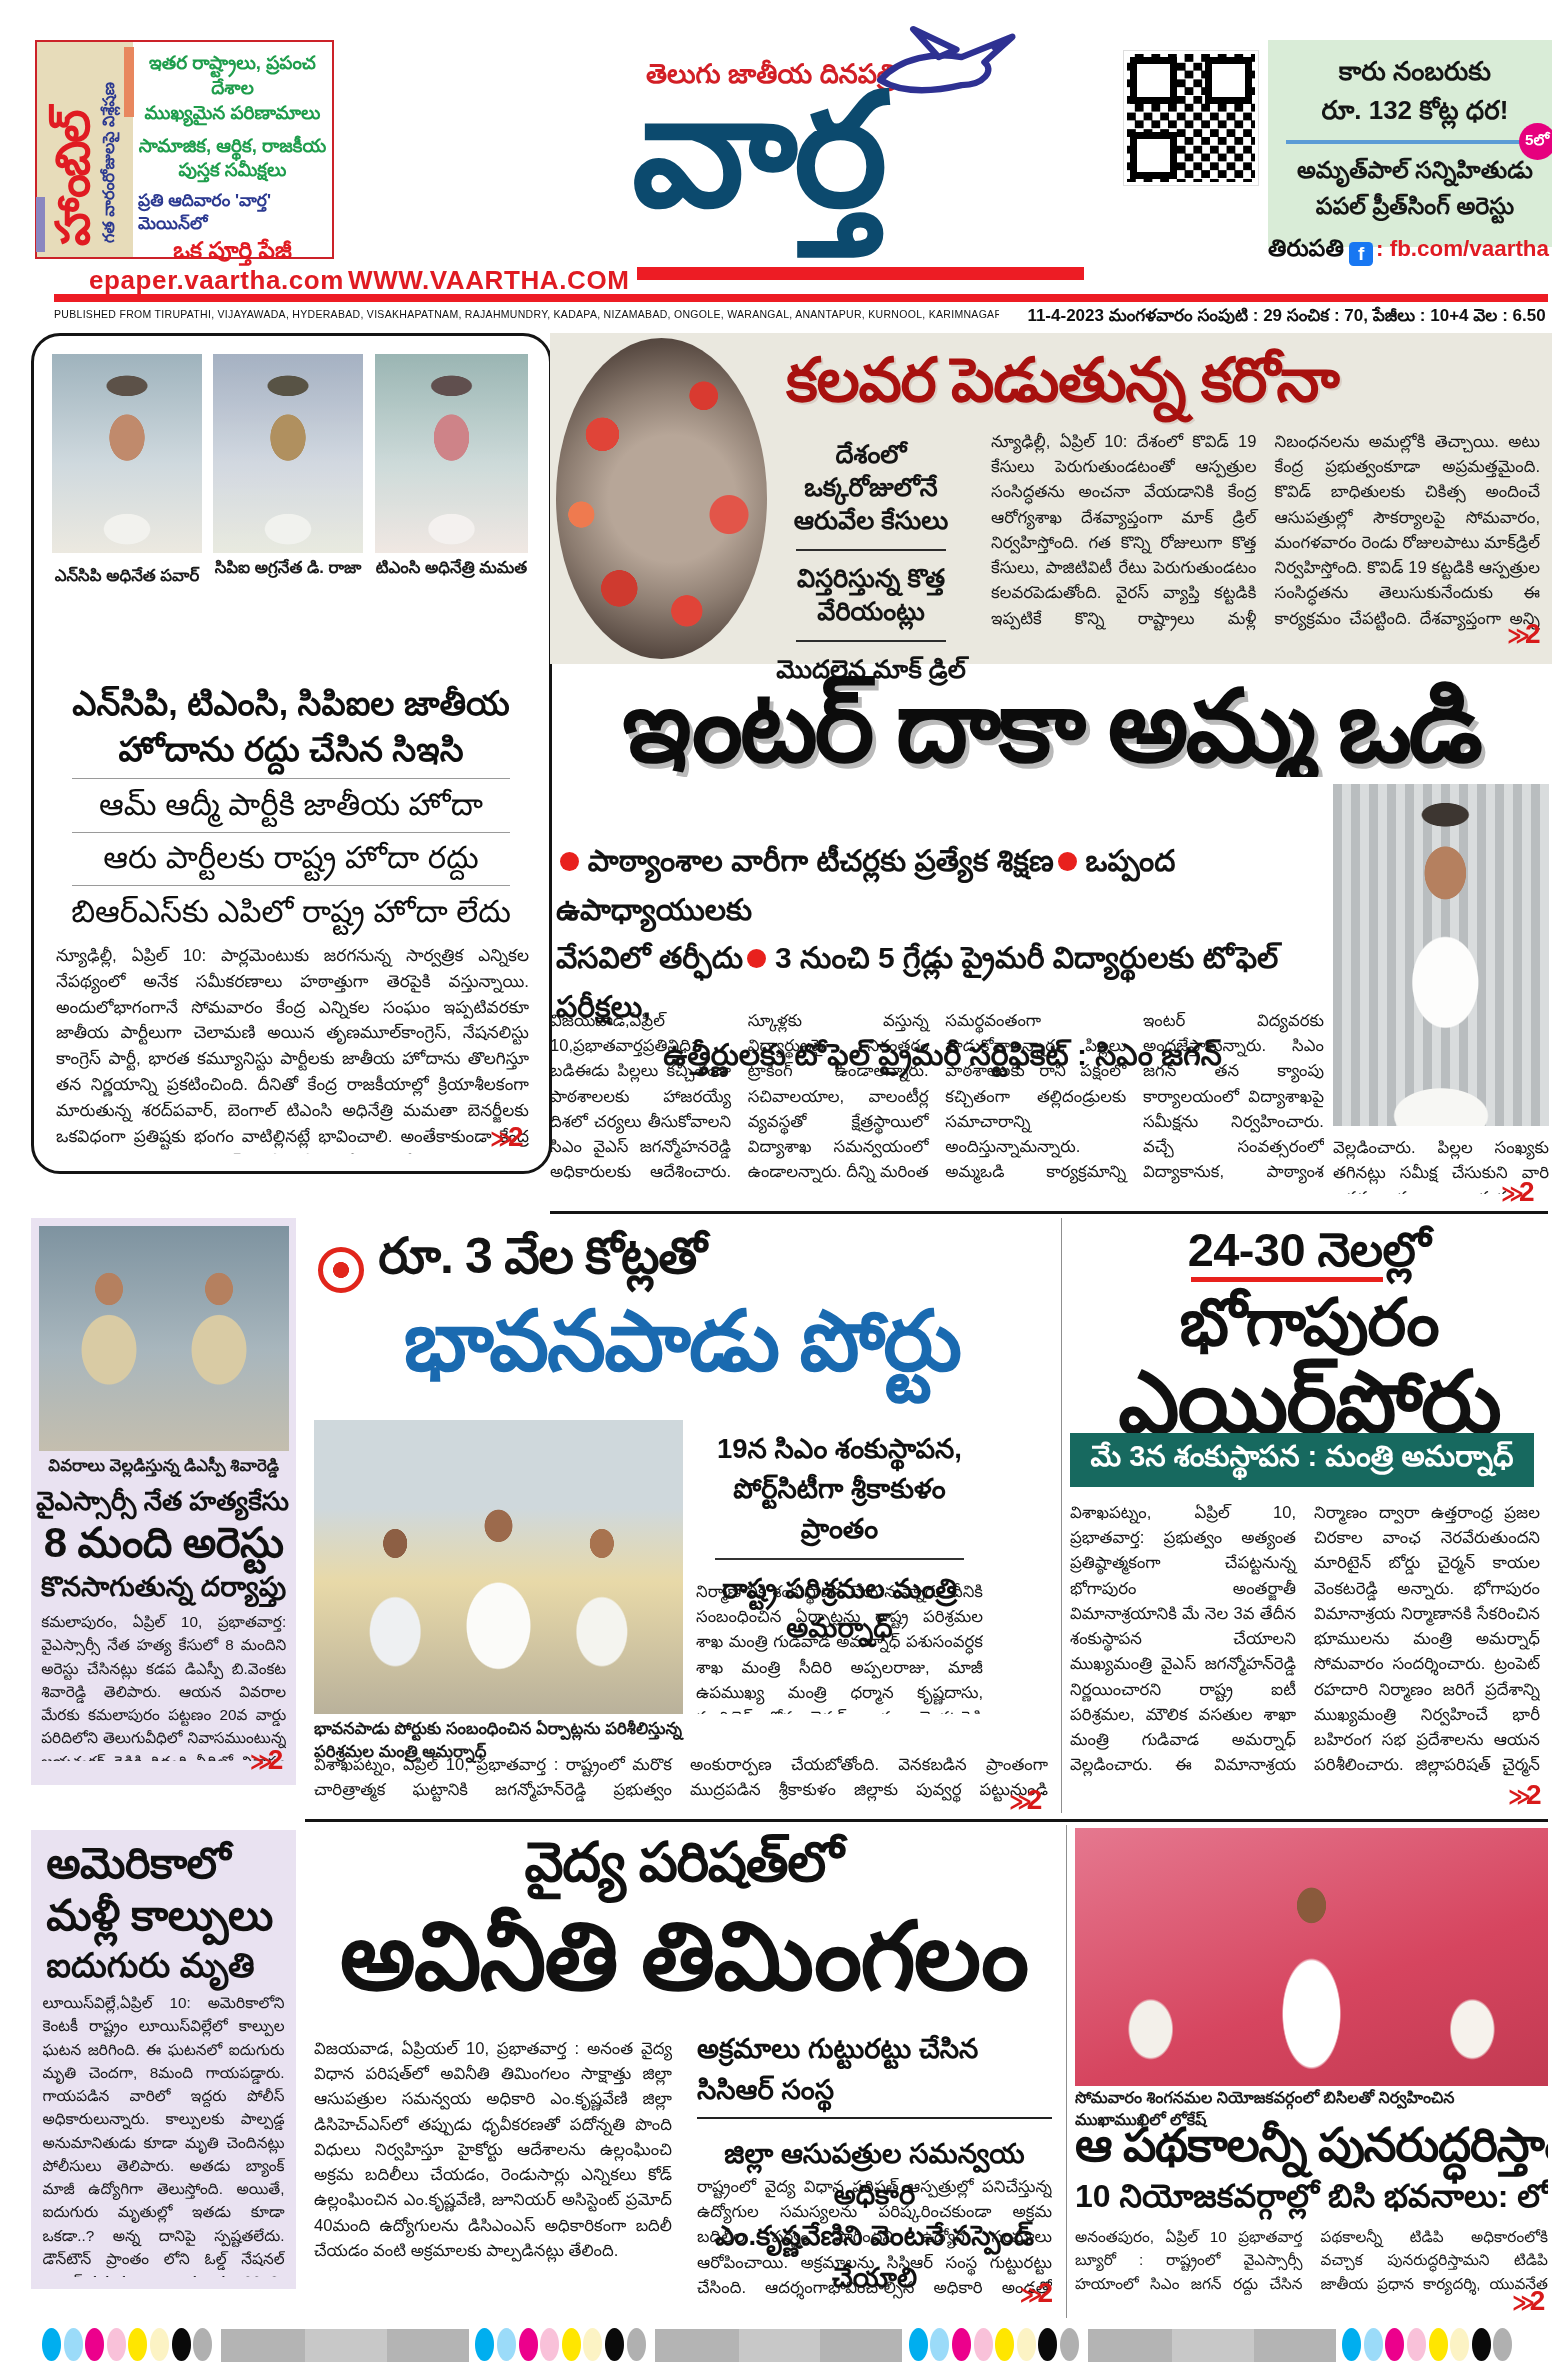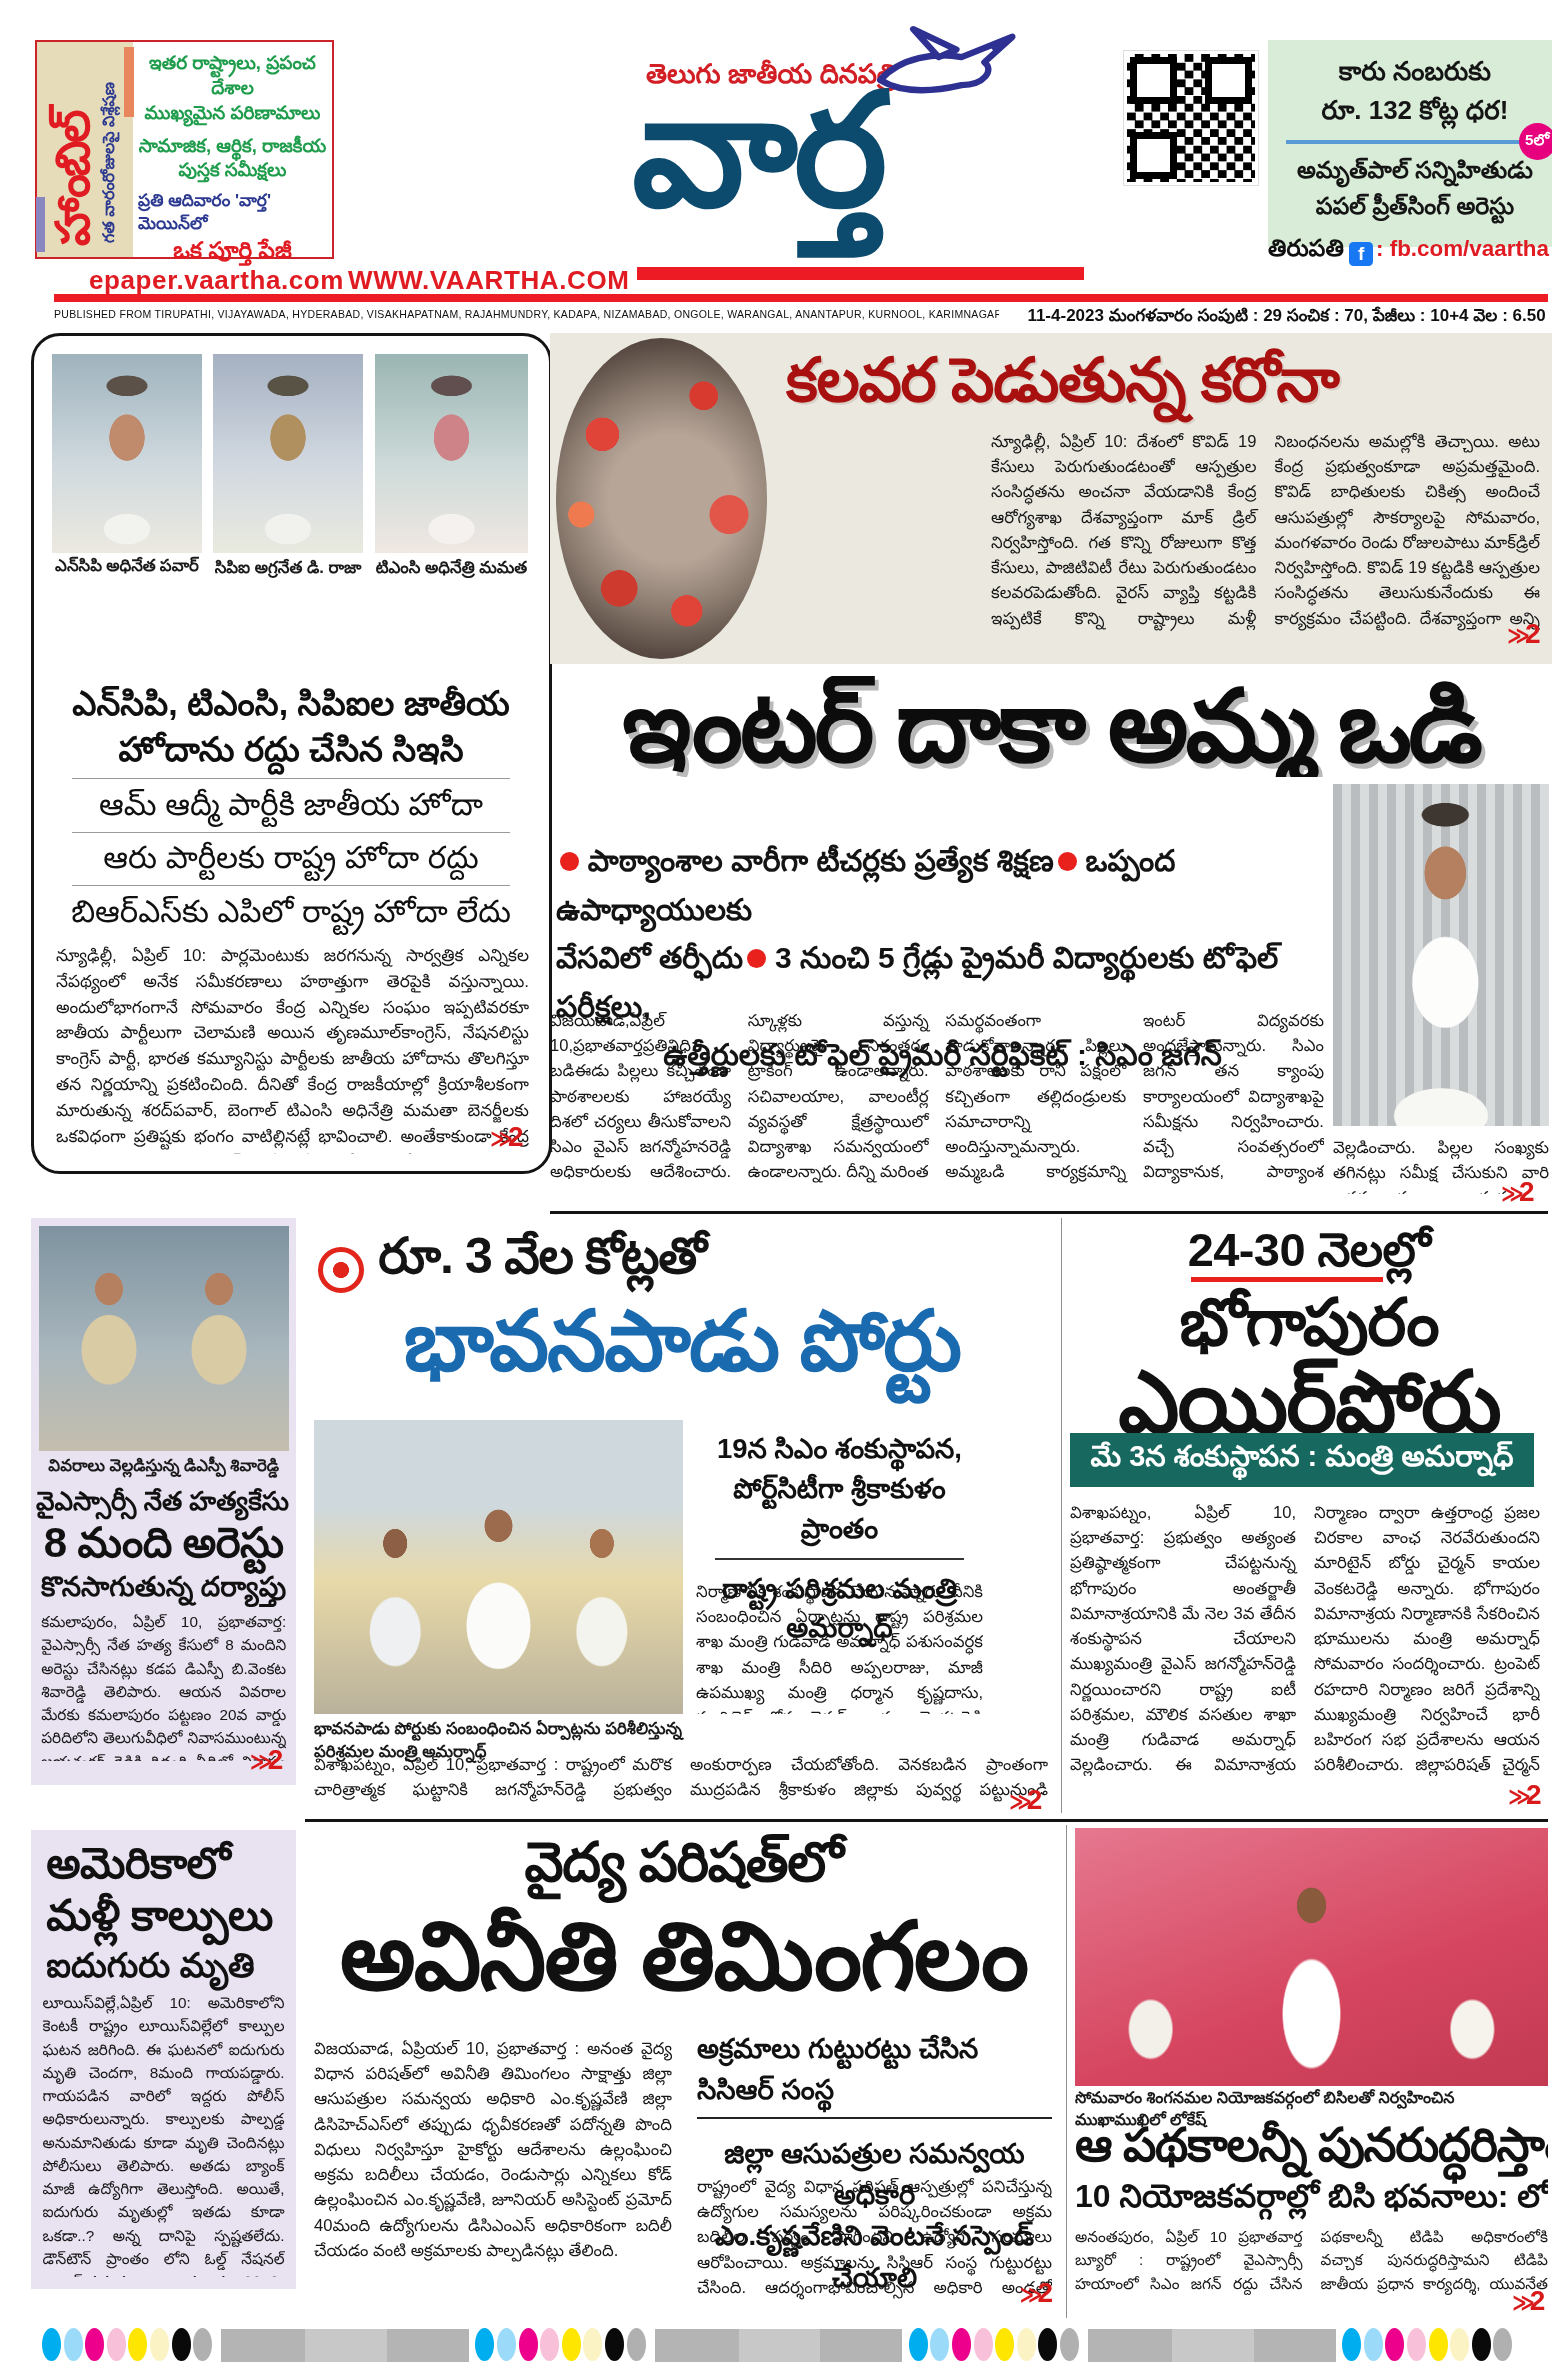--- a/index.html
+++ b/index.html
@@ -217,21 +217,21 @@
   <div class="abs urls nowrap" style="left:348px;top:265px;">WWW.VAARTHA.COM</div>
 
   <div class="abs red-strip" style="left:54px;top:294px;width:1494px;height:8.3px;"></div>
   <div class="abs publine ovh" style="left:54px;top:308px;width:945px;">PUBLISHED FROM TIRUPATHI, VIJAYAWADA, HYDERABAD, VISAKHAPATNAM, RAJAHMUNDRY, KADAPA,  NIZAMABAD, ONGOLE, WARANGAL, ANANTAPUR, KURNOOL, KARIMNAGAR, MAHABUBNAGAR, KHAMMAM, NELLORE, NALGONDA, GUNTUR, TADEPALLIGUDEM,SRIKAKULAM</div>
   <div class="abs dateline" style="right:6.4px;top:306px;">11-4-2023  మంగళవారం సంపుటి : 29  సంచిక : 70,  పేజీలు : 10+4 వెల : 6.50</div>
 
   <div class="abs jhalak-box" style="left:31px;top:333px;width:515px;height:835px;">
     <div class="abs photo headshot" style="left:18px;top:18px;width:150px;height:199px;"></div>
     <div class="abs photo headshot" style="left:179px;top:18px;width:150px;height:199px;filter:hue-rotate(20deg);"></div>
     <div class="abs photo headshot" style="left:341px;top:18px;width:153px;height:199px;filter:hue-rotate(-30deg);"></div>
-    <div class="abs cap ctr" style="left:18px;top:220px;width:150px;font-family:Liberation Serif, serif;">ఎన్‌సిపి అధినేత పవార్</div>
+    <div class="abs cap ctr" style="left:18px;top:230px;width:150px;">ఎన్‌సిపి అధినేత పవార్</div>
     <div class="abs cap ctr" style="left:179px;top:222px;width:150px;">సిపిఐ అగ్రనేత డి. రాజా</div>
     <div class="abs cap ctr" style="left:341px;top:222px;width:153px;">టిఎంసి అధినేత్రి మమత</div>
 
 
     <div class="abs jhalak-sub1 ctr" style="left:19px;top:345px;width:476px;">
       <div>ఎన్‌సిపి, టిఎంసి, సిపిఐల జాతీయ</div>
       <div>హోదాను రద్దు చేసిన సిఇసి</div>
     </div>
     <div class="abs gray-div" style="left:38px;top:442px;width:438px;"></div>
     <div class="abs jhalak-sub ctr nowrap ovh" style="left:19px;top:451px;width:476px;">ఆమ్ ఆద్మీ పార్టీకి జాతీయ హోదా</div>
@@ -241,20 +241,27 @@
     <div class="abs jhalak-sub ctr nowrap ovh" style="left:19px;top:558px;width:476px;">బిఆర్ఎస్‌కు ఎపిలో రాష్ట్ర హోదా లేదు</div>
 
     <div class="abs body-txt jus ovh" style="left:22px;top:607px;width:473px;height:211px;font-size:17px;">న్యూఢిల్లీ, ఏప్రిల్ 10: పార్లమెంటుకు జరగనున్న సార్వత్రిక ఎన్నికల నేపథ్యంలో అనేక సమీకరణాలు హఠాత్తుగా తెరపైకి వస్తున్నాయి. అందులోభాగంగానే సోమవారం కేంద్ర ఎన్నికల సంఘం ఇప్పటివరకూ జాతీయ పార్టీలుగా చెలామణి అయిన తృణమూల్‌కాంగ్రెస్, నేషనలిస్టు కాంగ్రెస్ పార్టీ, భారత కమ్యూనిస్టు పార్టీలకు జాతీయ హోదాను తొలగిస్తూ తన నిర్ణయాన్ని ప్రకటించింది. దీనితో కేంద్ర రాజకీయాల్లో క్రియాశీలకంగా మారుతున్న శరద్‌పవార్, బెంగాల్ టిఎంసి అధినేత్రి మమతా బెనర్జీలకు ఒకవిధంగా ప్రతిష్టకు భంగం వాటిల్లినట్లే భావించాలి. అంతేకాకుండా కేంద్ర ఎన్నికలసంఘం ఇపుడు ఆమ్ ఆద్మీపార్టీకి జాతీయ హోదాను కల్పించింది. పంజాబ్, ఢిల్లీల్లో అధికారంలో ఉన్న ఆపార్టీ జాతీయ హోదాకు అవసరమైన అన్ని నిబంధనలు భర్తీచేసుకుంది. గతనెలలోనే ఎన్నికల సంఘం ఎన్‌సిపి, టిఎంసి, సిపిఐల వాదనలను విన్నది. ఇందుకు సంబంధించి గతంలోనే ఈపార్టీలకు నోటీసులు జారీచేయడంతో వారంతా తమతమ వాదనలు వినిపించారు. సార్వత్రిక ఎన్నికలవరకూ తమ పార్టీలకు జాతీయ హోదాను కొనసాగించాల్సిన అవసరం ఎంతో ఉందని ఆపార్టీల న్యాయవిభాగాలు వాదనలు వినిపించాయి. ప్రస్తుత లోక్‌సభలో వాటి జయాపజయాల ఆధారంగానే వాటికి నోటీసులు జారీచేశామని చెపుతోంది. ఎన్నికల సంఘం నిబందనలప్రకారం ఎన్నికల చిహ్నాలు గుర్తింపు కేటాయింపుల ఉత్తర్వులు 1968 ప్రకారం లోక్‌సభ ఎన్నికల్లో ఏదేని రాష్ట్రంలో ఒక పార్టీకి ఆరుశాతం ఓట్లు లభిస్తేనే జాతీయ హోదా లభిస్తుంది. లేదా ఆపార్టీనుంచి గెలిచిన ఎంపిల్లో కనీసం</div>
     <div class="abs cont" style="right:25.5px;bottom:18px;"><span class="gg">≫</span><span class="nn">2</span></div>
   </div>
 
   <div class="abs corona-band" style="left:550px;top:333px;width:1002px;height:331px;">
     <div class="abs photo virus" style="left:6.4px;top:5.1px;width:211px;height:321px;"></div>
     <div class="abs corona-head nowrap ovh" style="left:236px;top:11.5px;width:760px;">కలవర పెడుతున్న కరోనా</div>
 
+    <div class="abs ctr" style="left:225px;top:105px;width:192px;">
+      <div class="corona-side">దేశంలో ఒక్కరోజులోనే ఆరువేల కేసులు</div>
+      <div class="side-div"></div>
+      <div class="corona-side">విస్తరిస్తున్న కొత్త వేరియంట్లు</div>
+      <div class="side-div"></div>
+      <div class="corona-side">మొదలైన మాక్ డ్రిల్</div>
+    </div>
 
     <div class="abs body-txt jus cols2 ovh" style="left:441px;top:96px;width:549px;height:211px;">న్యూఢిల్లీ, ఏప్రిల్ 10: దేశంలో కొవిడ్ 19 కేసులు పెరుగుతుండటంతో ఆస్పత్రుల సంసిద్ధతను అంచనా వేయడానికి కేంద్ర ఆరోగ్యశాఖ దేశవ్యాప్తంగా మాక్ డ్రిల్ నిర్వహిస్తోంది. గత కొన్ని రోజులుగా కొత్త కేసులు, పాజిటివిటీ రేటు పెరుగుతుండటం కలవరపెడుతోంది. వైరస్ వ్యాప్తి కట్టడికి ఇప్పటికే కొన్ని రాష్ట్రాలు మళ్లీ నిబంధనలను అమల్లోకి తెచ్చాయి. అటు కేంద్ర ప్రభుత్వంకూడా అప్రమత్తమైంది. కొవిడ్ బాధితులకు చికిత్స అందించే ఆసుపత్రుల్లో సౌకర్యాలపై సోమవారం, మంగళవారం రెండు రోజులపాటు మాక్‌డ్రిల్ నిర్వహిస్తోంది. కొవిడ్ 19 కట్టడికి ఆస్పత్రుల సంసిద్ధతను తెలుసుకునేందుకు ఈ కార్యక్రమం చేపట్టింది. దేశవ్యాప్తంగా అన్ని ప్రభుత్వ, ప్రైవేటు ఆస్పత్రులు సోమవారం మాక్‌డ్రిల్ మొదలుపెట్టగా, మంగళవారం కూడా ఈప్రక్రియ కొనసాగనుంది. ఆస్పత్రుల్లో పడకలసామర్థ్యం, ఐసొలేషన్, ఆక్సిజన్ వసతి ఉన్న బెడ్‌లు, వెంటిలేటర్, ఐసియు బెడ్ల</div>
     <div class="abs cont" style="right:11.5px;bottom:14px;"><span class="gg">≫</span><span class="nn">2</span></div>
   </div>
 
   <div class="abs amma-head nowrap ovh ctr" style="left:550px;top:676px;width:1002px;">ఇంటర్ దాకా అమ్మ ఒడి</div>
 
   <div class="abs amma-bullets" style="left:556px;top:837px;width:773px;">
     <div><span class="rdot"></span><span>పాఠ్యాంశాల వారీగా టీచర్లకు ప్రత్యేక శిక్షణ</span><span class="rdot"></span><span>ఒప్పంద ఉపాధ్యాయులకు</span></div>
     <div><span>వేసవిలో తర్ఫీదు</span><span class="rdot"></span><span>3 నుంచి 5 గ్రేడ్లు ప్రైమరీ విద్యార్థులకు టోఫెల్ పరీక్షలు,</span></div>

